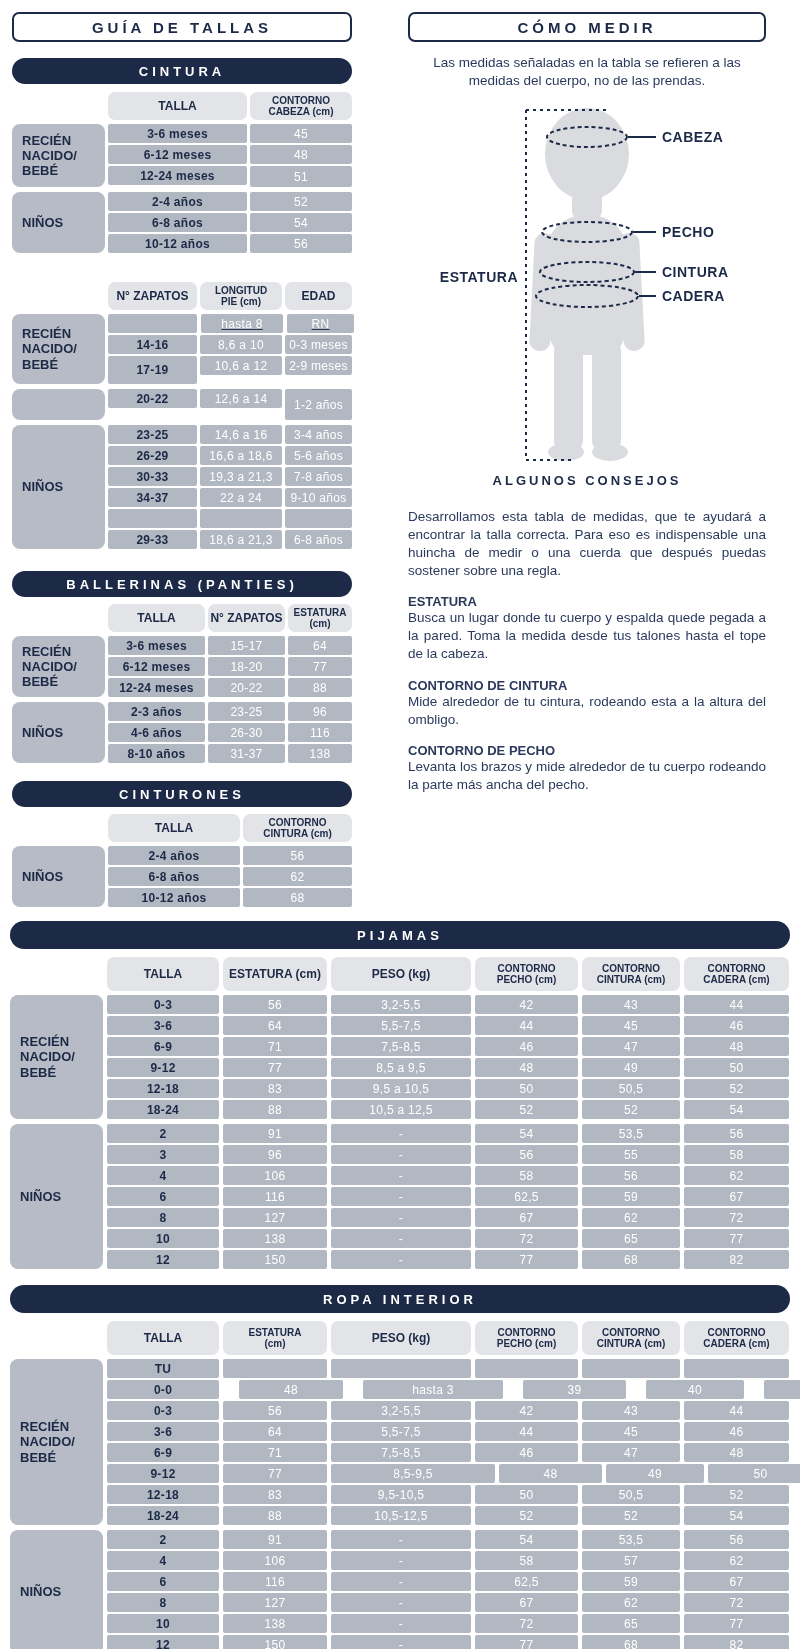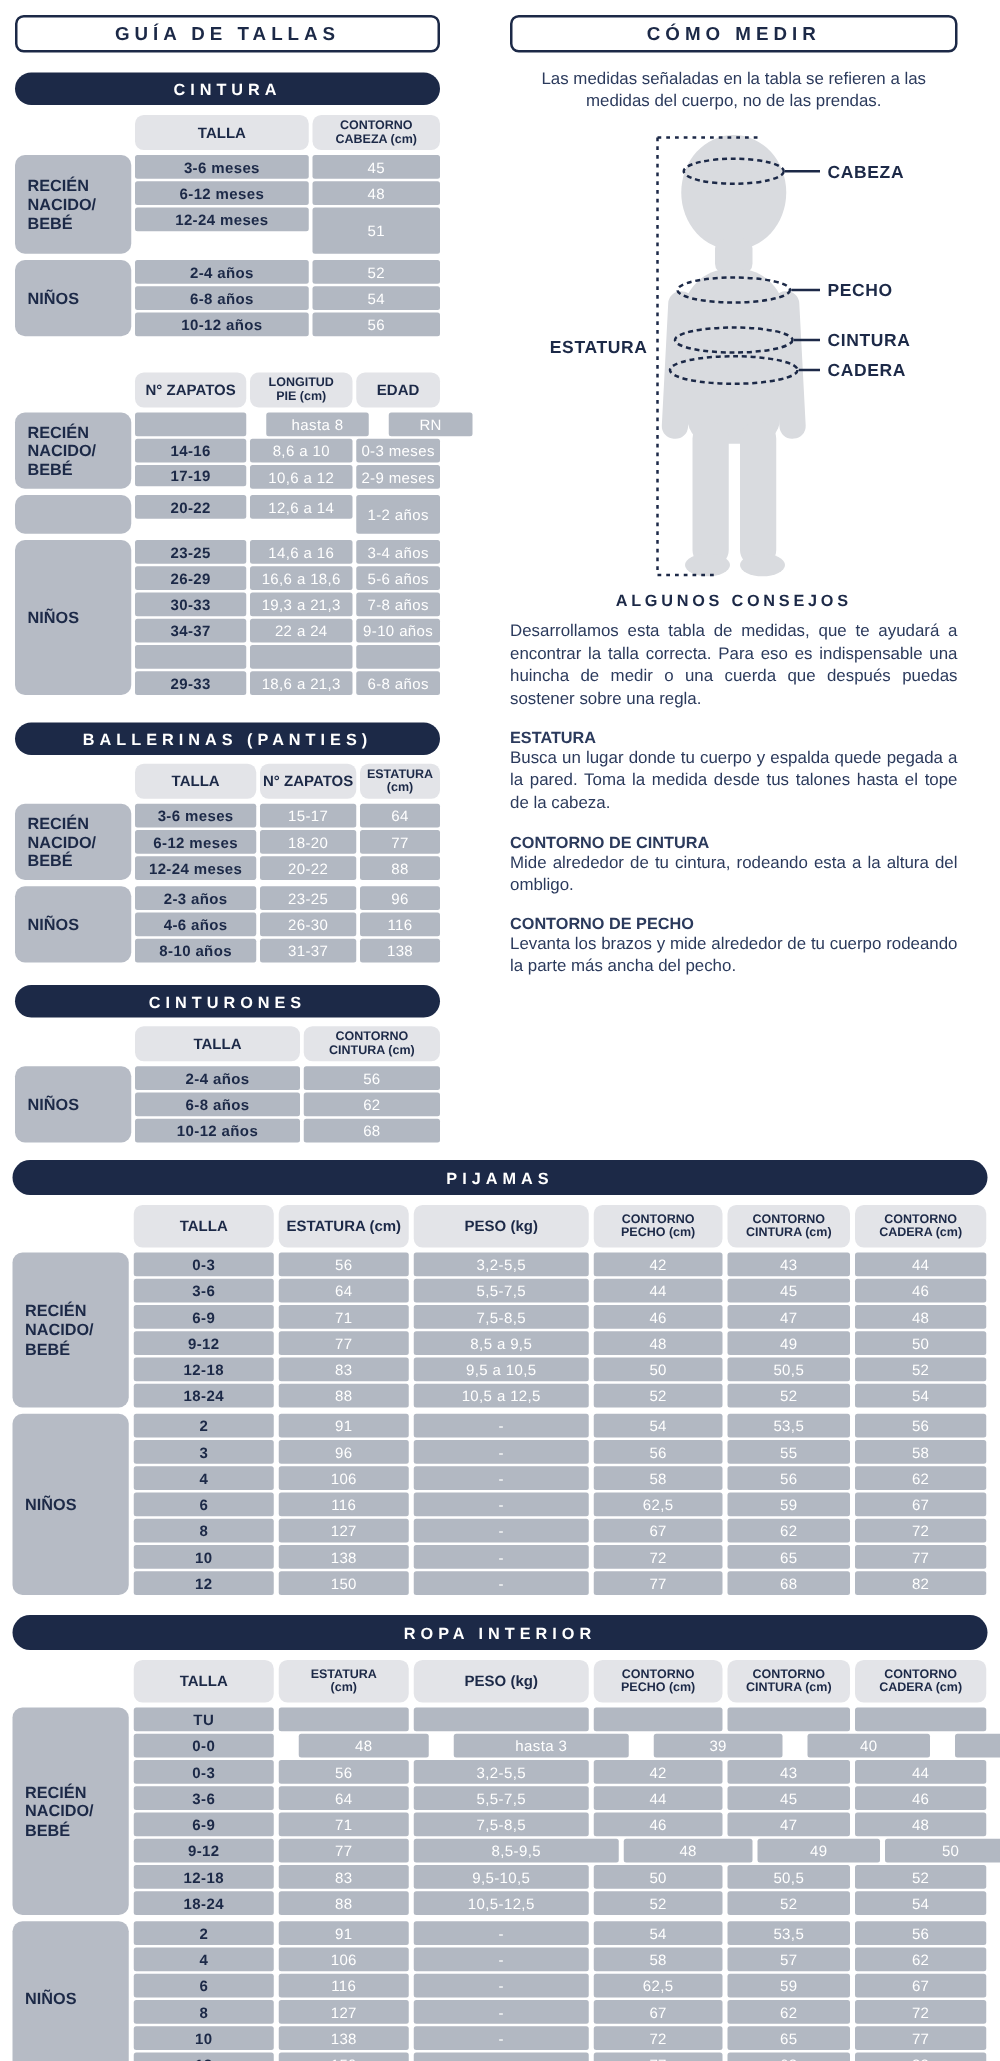--- a/index.html
+++ b/index.html
@@ -45,21 +45,21 @@
   .t-cell.light{color:#fff;font-weight:500;}
 
   .gap16{height:16px}.gap22{height:22px}.gap8{height:8px}.gap7{height:7px}.gap18{height:18px}
 
   
   .intro{text-align:center;font-size:13.5px;line-height:1.3;margin-top:12px;}
   .diagram{position:relative;width:358px;height:372px;margin-top:4px;}
   .dlabel{position:absolute;color:var(--navy);font-weight:bold;font-size:14px;letter-spacing:.5px;}
   .consejos-title{text-align:center;font-weight:bold;font-size:13px;letter-spacing:3px;
     color:var(--navy);margin-top:8px;}
-  .just{text-align:justify;font-size:13.5px;line-height:1.32;margin-top:8px;}
+  .just{text-align:justify;font-size:13.5px;line-height:1.32;margin-top:20px;}
   .sect{margin-top:15px;}
   .sect h4{font-size:13px;font-weight:bold;color:var(--text-navy);}
   .sect p{text-align:justify;font-size:13.5px;line-height:1.32;}
 
   .full{padding:0 10px;}
 </style>
 </head>
 <body>
 
 <div class="top">
@@ -82,21 +82,21 @@
             <div class="t-row" style="gap: 3px;">
               <div class="t-cell dark" style="width: 139px; height: 19px;">3-6 meses</div>
               <div class="t-cell light" style="width: 102px; height: 19px;">45</div>
             </div>
             <div class="t-row" style="gap: 3px;">
               <div class="t-cell dark" style="width: 139px; height: 19px;">6-12 meses</div>
               <div class="t-cell light" style="width: 102px; height: 19px;">48</div>
             </div>
             <div class="t-row" style="gap: 3px;">
               <div class="t-cell dark" style="width: 139px; height: 19px;">12-24 meses</div>
-              <div class="t-cell light" style="width: 102px; height: 37px;">51</div>
+              <div class="t-cell light" style="width: 102px; height: 21px;">51</div>
             </div>
           </div>
         </div>
         <div class="t-band" style="gap: 3px;">
           <div class="t-cat" style="width: 93px;">NIÑOS</div>
           <div class="t-rows">
             <div class="t-row" style="gap: 3px;">
               <div class="t-cell dark" style="width: 139px; height: 19px;">2-4 años</div>
               <div class="t-cell light" style="width: 102px; height: 19px;">52</div>
             </div>
@@ -118,32 +118,32 @@
           <div class="t-hcell" style="width: 89px; height: 28px;">N° ZAPATOS</div>
           <div class="t-hcell two" style="width: 82px; height: 28px;">LONGITUD
 PIE (cm)</div>
           <div class="t-hcell" style="width: 67px; height: 28px;">EDAD</div>
         </div>
         <div class="t-band" style="gap: 3px;">
           <div class="t-cat" style="width: 93px;">RECIÉN
 NACIDO/
 BEBÉ</div>
           <div class="t-rows">
-            <div class="t-row" style="gap: 16px;">
+            <div class="t-row" style="gap: 4px; text-decoration: underline;">
               <div class="t-cell dark" style="width: 89px; height: 19px;"></div>
               <div class="t-cell light" style="width: 82px; height: 19px;">hasta 8</div>
               <div class="t-cell light" style="width: 67px; height: 19px;">RN</div>
             </div>
             <div class="t-row" style="gap: 3px;">
               <div class="t-cell dark" style="width: 89px; height: 19px;">14-16</div>
               <div class="t-cell light" style="width: 82px; height: 19px;">8,6 a 10</div>
               <div class="t-cell light" style="width: 67px; height: 19px;">0-3 meses</div>
             </div>
             <div class="t-row" style="gap: 3px;">
-              <div class="t-cell dark" style="width: 89px; height: 17px;">17-19</div>
+              <div class="t-cell dark" style="width: 89px; height: 28px;">17-19</div>
               <div class="t-cell light" style="width: 82px; height: 19px;">10,6 a 12</div>
               <div class="t-cell light" style="width: 67px; height: 19px;">2-9 meses</div>
             </div>
           </div>
         </div>
         <div class="t-band" style="gap: 3px;">
           <div class="t-cat" style="width: 93px;"></div>
           <div class="t-rows">
             <div class="t-row" style="gap: 3px;">
               <div class="t-cell dark" style="width: 89px; height: 19px;">20-22</div>

